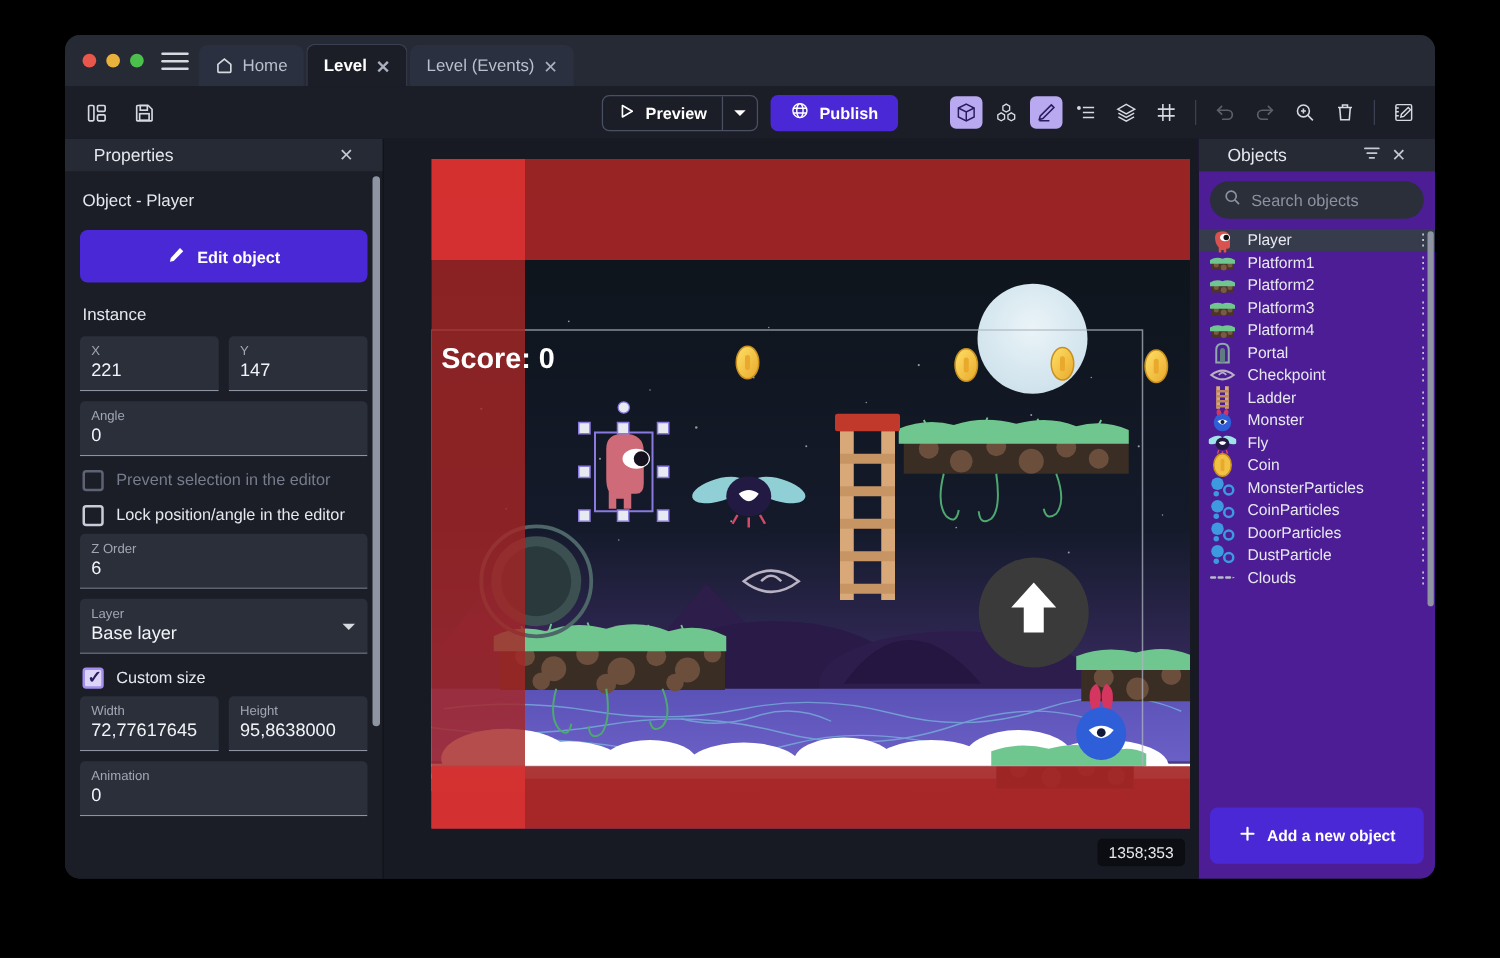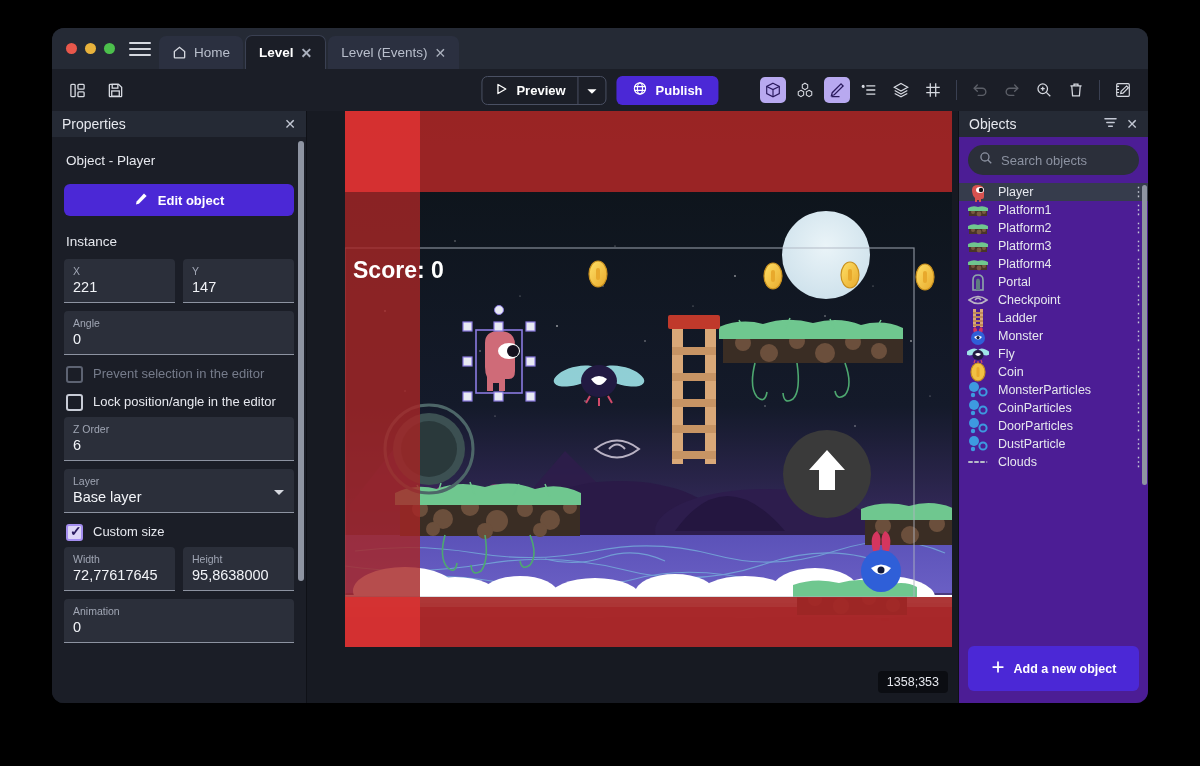--- a/index.html
+++ b/index.html
@@ -80,28 +80,28 @@
   }
 
   
   .body { flex: 1; display: flex; min-height: 0; background: #171a22; }
 
   
   .props { width: 255px; flex: 0 0 255px; display: flex; flex-direction: column;
            background: #1b1e27; border-right: 1px solid #0f1117; min-height: 0; }
   .panel-head {
     height: 26px; background: #252a35; display: flex; align-items: center;
-    padding: 0 10px; color: #e6e8ee; font-size: 14px; flex: 0 0 26px;
+    padding: 0 23px; color: #e6e8ee; font-size: 14px; flex: 0 0 26px;
   }
   .panel-head .ttl { flex: 1; }
   .panel-head .act { cursor: pointer; color: #c3c8d4; font-size: 14px; margin-left: 8px; }
   .props-body { flex: 1; overflow: hidden; position: relative; padding: 12px 12px 0 12px; }
   .obj-line { color: #e6e8ee; font-size: 13.5px; margin: 4px 0 16px 2px; }
   .edit-btn {
-    height: 32px; background: #4b28d6; border-radius: 6px; color: #fff;
+    height: 42px; background: #4b28d6; border-radius: 6px; color: #fff;
     display: flex; align-items: center; justify-content: center; gap: 10px;
     font-size: 13px; font-weight: bold; cursor: pointer;
   }
   .section-ttl { color: #e6e8ee; font-size: 13.5px; margin: 18px 0 10px 2px; }
   .field {
     background: #2b2f3a; border-bottom: 1px solid #8d93a1;
     border-radius: 4px 4px 0 0; padding: 5px 9px 5px 9px; height: 44px;
     display: flex; flex-direction: column; justify-content: center;
     cursor: text; position: relative;
   }
@@ -121,21 +121,21 @@
   .check-row .ctext { color: #e6e8ee; font-size: 13px; line-height: 17px; }
   .check-row.disabled .ctext { color: #767c8b; }
   .select-caret { position: absolute; right: 9px; top: 50%; transform: translateY(-50%); }
   .props-scroll {
     position: absolute; right: 2px; top: 4px; width: 6px; height: 440px;
     background: #8e94a2; border-radius: 3px; cursor: pointer;
   }
 
   
   .canvas-wrap { flex: 1; position: relative; background: #171a22; min-width: 0; overflow: hidden; }
-  .scene { position: absolute; left: 38px; top: 0px; width: 607px; height: 536px; overflow: hidden; }
+  .scene { position: absolute; left: 38px; top: 16px; width: 607px; height: 536px; overflow: hidden; }
   .coords {
     position: absolute; right: 10px; bottom: 10px; background: #0b0d12;
     color: #e6e8ee; font-size: 12.5px; padding: 4px 9px; border-radius: 4px;
     font-family: "Liberation Sans", sans-serif;
   }
 
   
   .objects { width: 190px; flex: 0 0 190px; background: #4c1d95;
              display: flex; flex-direction: column; border-left: 1px solid #0f1117; min-height: 0; }
   .search-wrap { padding: 8px 9px; text-align: center; }

